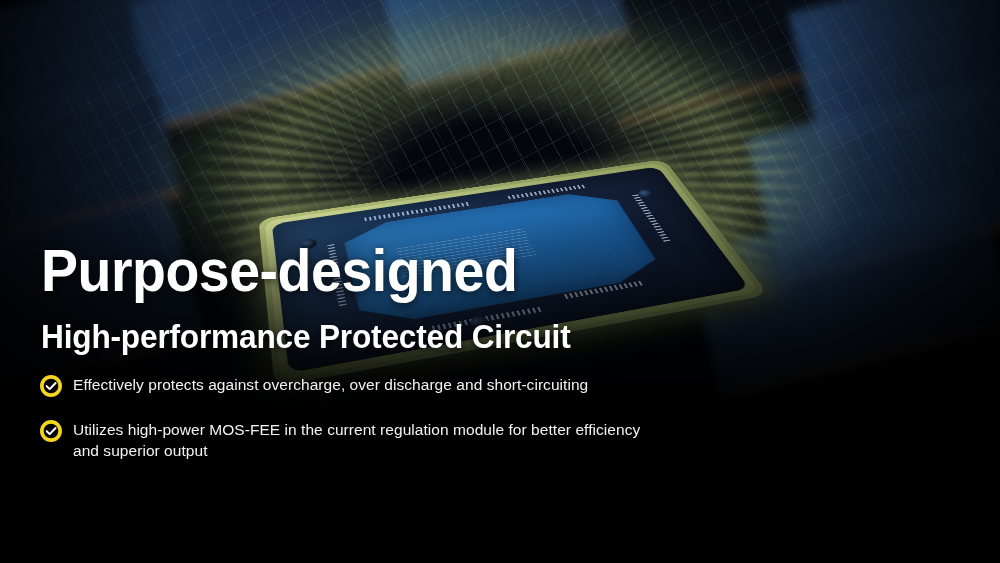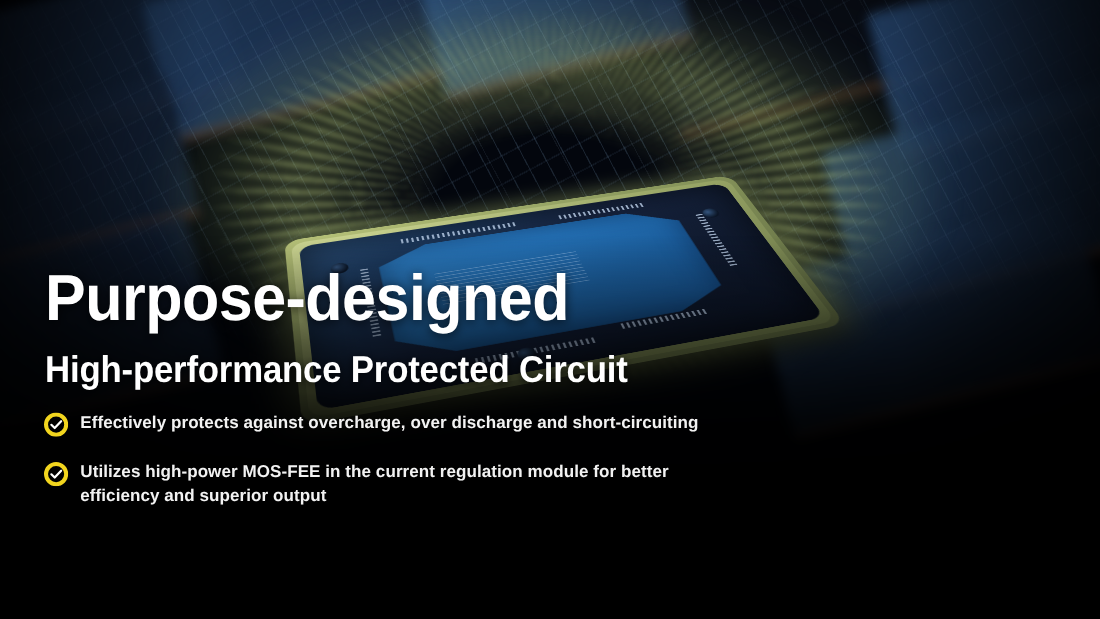--- a/index.html
+++ b/index.html
@@ -262,21 +262,21 @@
     width: 22px;
     height: 22px;
     margin-top: 1px;
     margin-right: 11px;
     display: block;
   }
   .bullet-text {
     color: #f2f2f2;
     font-size: 15.5px;
     line-height: 21px;
-    font-weight: 700;
+    font-weight: 400;
     letter-spacing: .05px;
     font-family: "Liberation Sans", sans-serif;
     text-shadow: 0 1px 4px rgba(0,0,0,.85);
   }
 </style>
 </head>
 <body>
 
 <div id="slide">
 

